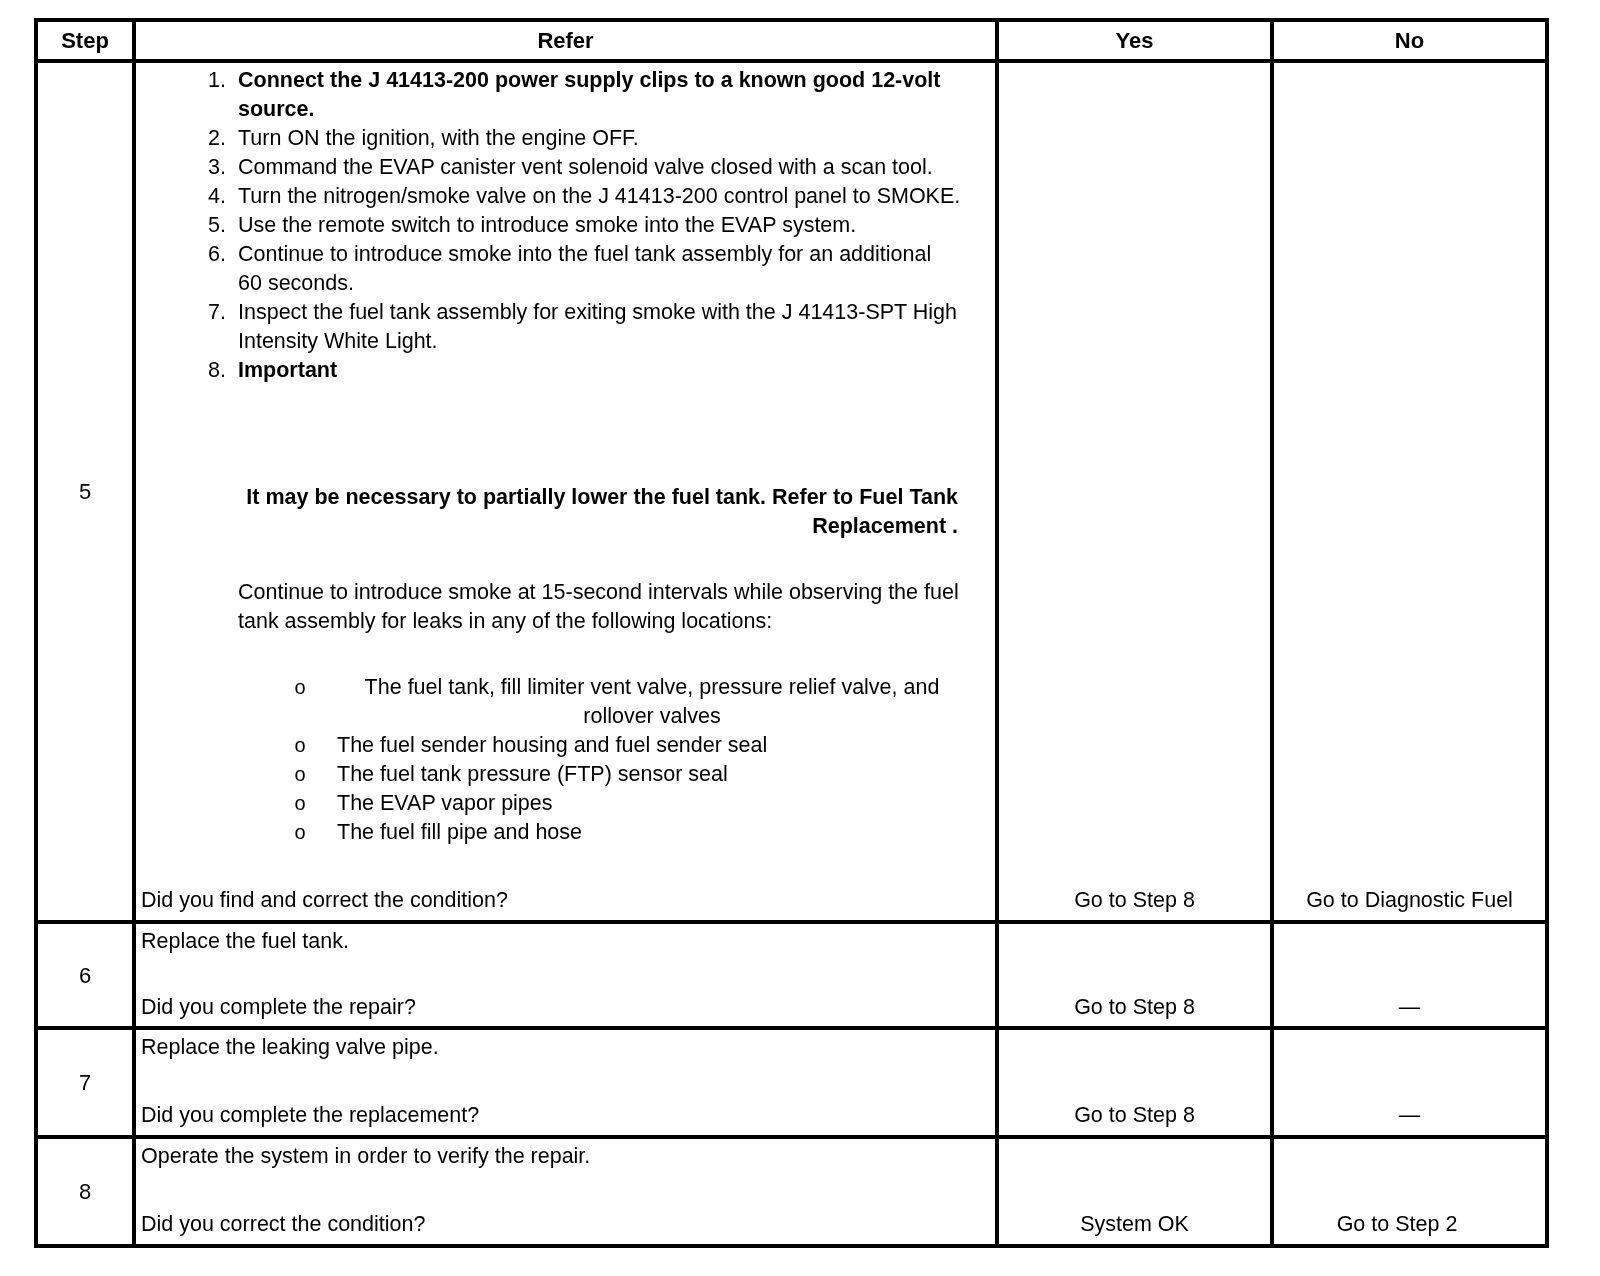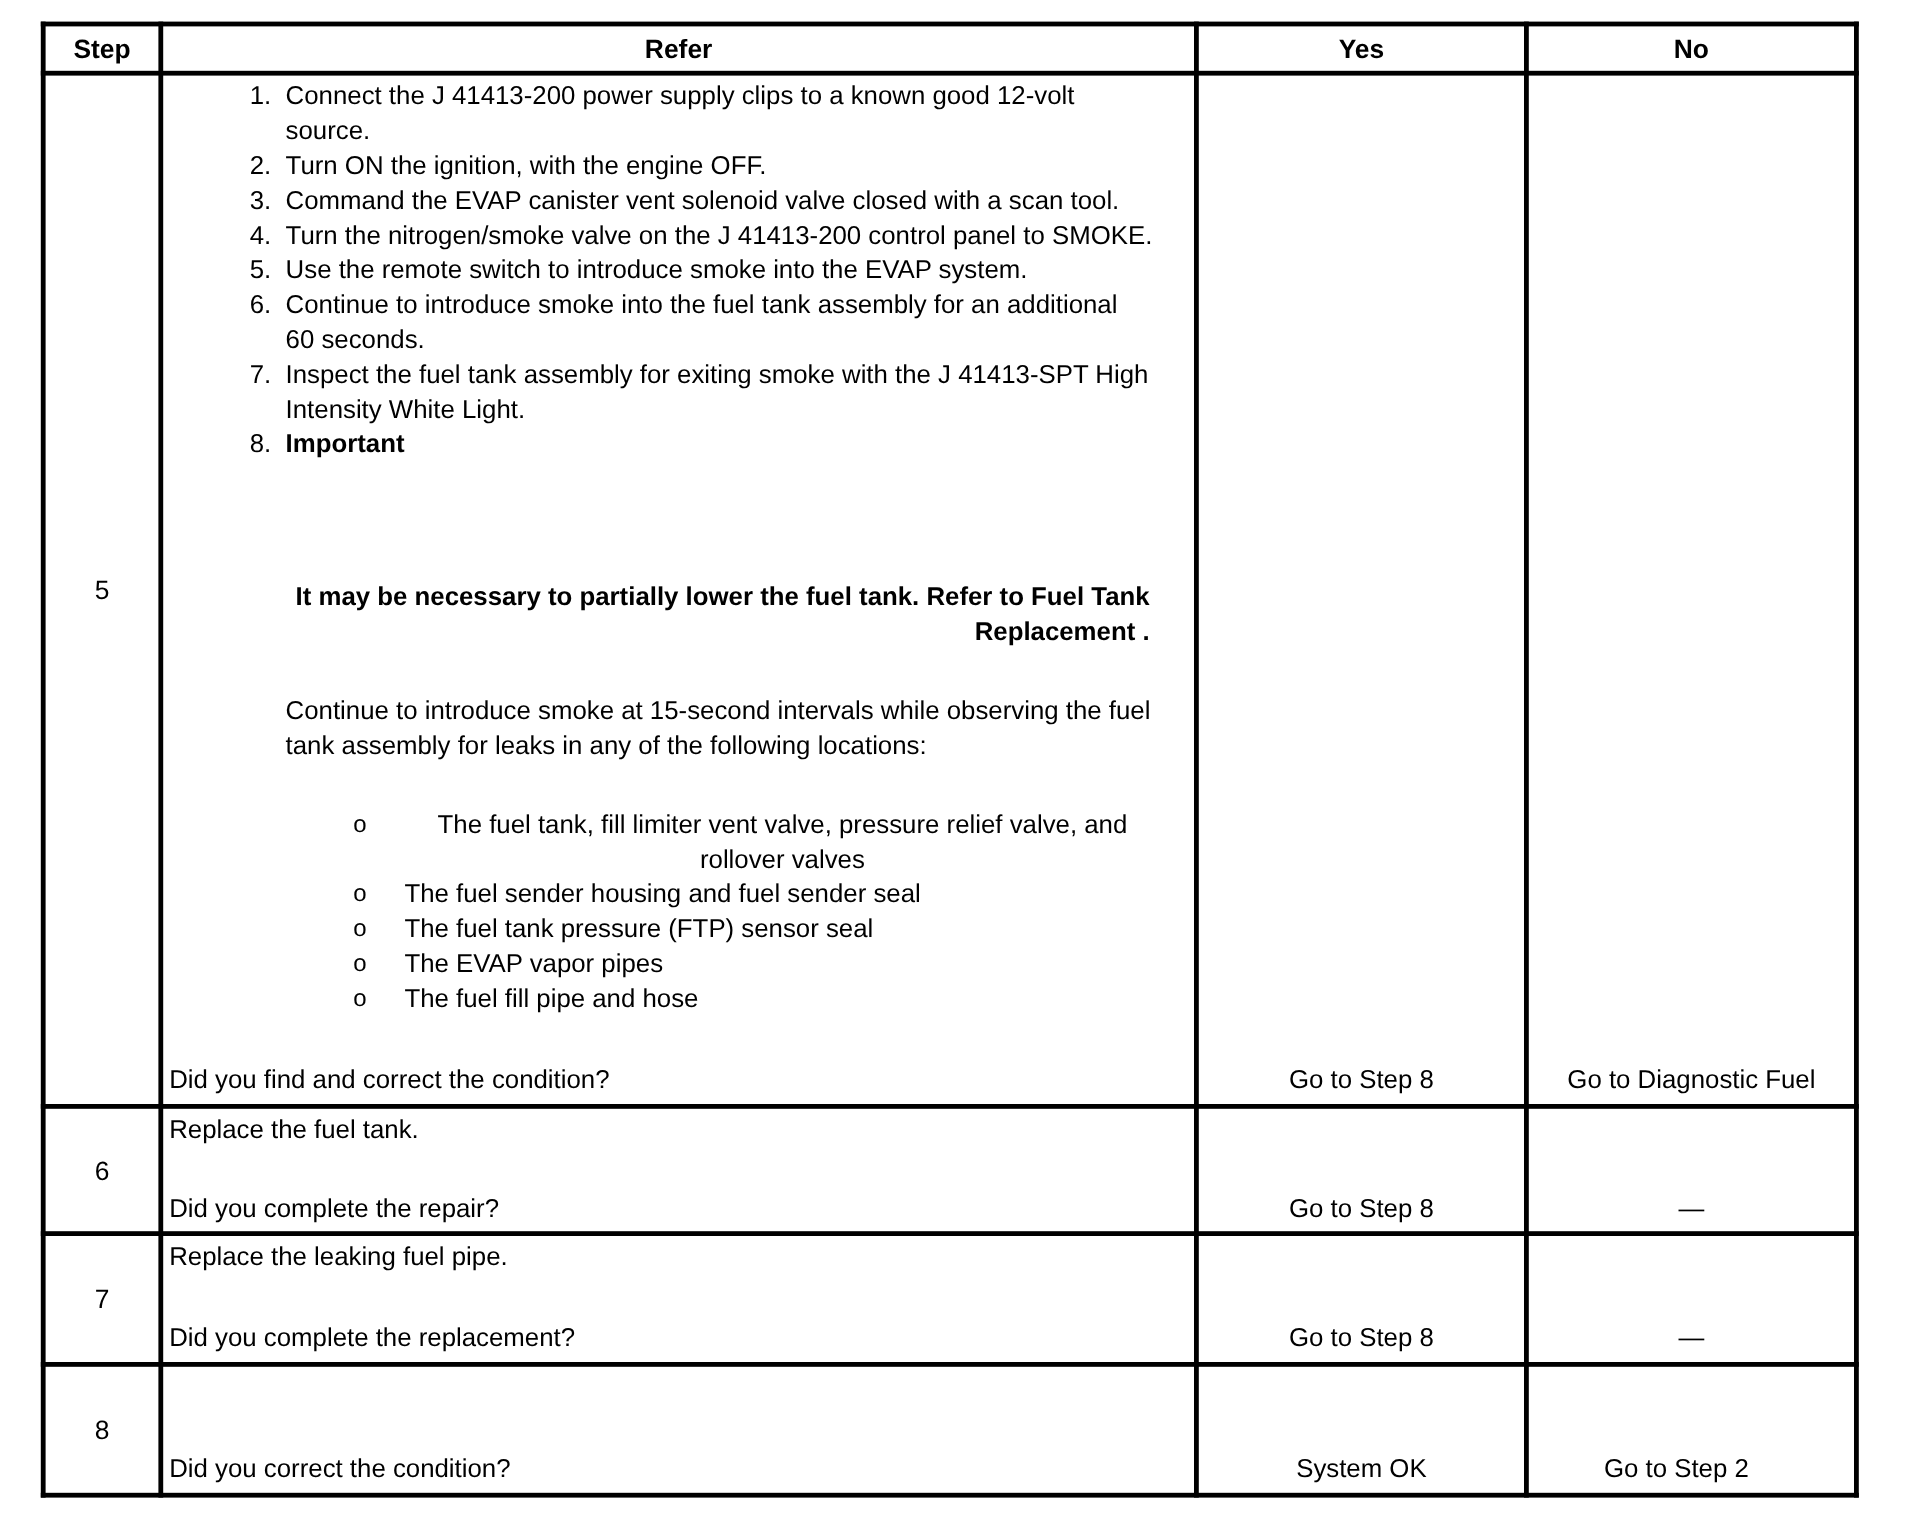--- a/index.html
+++ b/index.html
@@ -40,21 +40,21 @@
   <div class="cell hdr" style="left:4px;top:4px;width:94px;height:37px;">Step</div>
   <div class="cell hdr" style="left:102px;top:4px;width:859px;height:37px;">Refer</div>
   <div class="cell hdr" style="left:965px;top:4px;width:271px;height:37px;">Yes</div>
   <div class="cell hdr" style="left:1240px;top:4px;width:271px;height:37px;">No</div>
 
   <div class="cell vcenter" style="left:4px;top:45px;width:94px;height:857px;font-size:22px;">5</div>
   <div class="cell" style="left:102px;top:45px;width:859px;height:857px;">
     <div style="position:absolute;left:50px;top:3px;width:800px;">
       <div class="ol-item">
         <span class="ol-num">1.</span>
-        <span style="display:block;width:720px;">Connect the J 41413-200 power supply clips to a known good 12-volt source.</span>
+        <span style="display:block;width:720px;font-weight:bold;">Connect the J 41413-200 power supply clips to a known good 12-volt source.</span>
       </div>
       <div class="ol-item">
         <span class="ol-num">2.</span>
         <span style="display:block;width:720px;">Turn ON the ignition, with the engine OFF.</span>
       </div>
       <div class="ol-item">
         <span class="ol-num">3.</span>
         <span style="display:block;width:700px;">Command the EVAP canister vent solenoid valve closed with a scan tool.</span>
       </div>
       <div class="ol-item">
@@ -107,22 +107,23 @@
   <div class="cell center" style="left:965px;top:868px;width:271px;">Go to Step 8</div>
   <div class="cell center" style="left:1240px;top:868px;width:271px;">Go to Diagnostic Fuel</div>
 
   <div class="cell vcenter" style="left:4px;top:906px;width:94px;height:102px;font-size:22px;">6</div>
   <div class="cell" style="left:107px;top:909px;width:850px;">Replace the fuel tank.</div>
   <div class="cell" style="left:107px;top:975px;width:850px;">Did you complete the repair?</div>
   <div class="cell center" style="left:965px;top:975px;width:271px;">Go to Step 8</div>
   <div class="cell center" style="left:1240px;top:975px;width:271px;">—</div>
 
   <div class="cell vcenter" style="left:4px;top:1012px;width:94px;height:105px;font-size:22px;">7</div>
-  <div class="cell" style="left:107px;top:1015px;width:850px;">Replace the leaking fuel pipe.</div>
+  <div class="cell" style="left:107px;top:1015px;width:850px;">Replace the leaking valve pipe.</div>
   <div class="cell" style="left:107px;top:1083px;width:850px;">Did you complete the replacement?</div>
   <div class="cell center" style="left:965px;top:1083px;width:271px;">Go to Step 8</div>
   <div class="cell center" style="left:1240px;top:1083px;width:271px;">—</div>
 
   <div class="cell vcenter" style="left:4px;top:1121px;width:94px;height:105px;font-size:22px;">8</div>
+  <div class="cell" style="left:107px;top:1124px;width:850px;">Operate the system in order to verify the repair.</div>
   <div class="cell" style="left:107px;top:1192px;width:850px;">Did you correct the condition?</div>
   <div class="cell center" style="left:965px;top:1192px;width:271px;">System OK</div>
   <div class="cell center" style="left:1240px;top:1192px;width:246px;">Go to Step 2</div>
 </div>
 
 </body></html>

